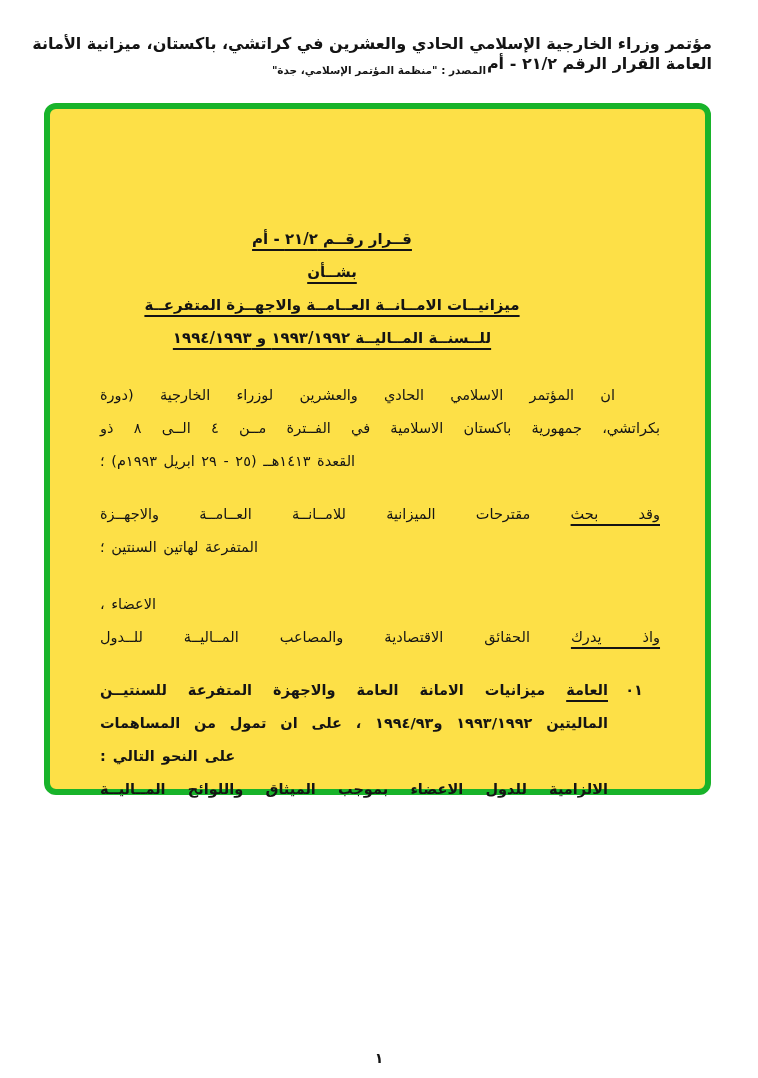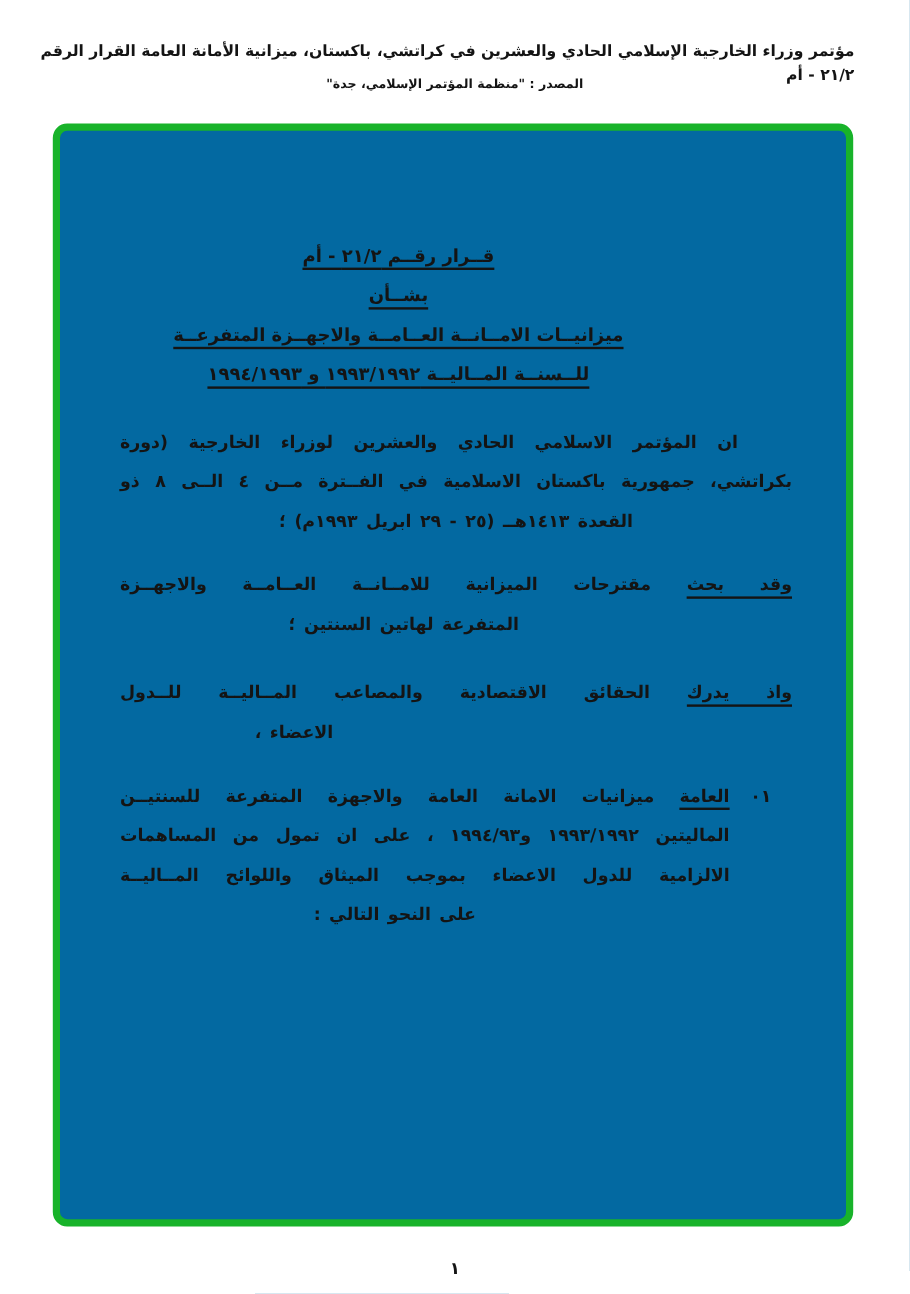--- a/index.html
+++ b/index.html
@@ -4,45 +4,45 @@
 <style>
   html,body{margin:0;padding:0;background:#ffffff;}
   body{
     width:758px;height:1078px;position:relative;overflow:hidden;
     font-family:"DejaVu Sans","Liberation Sans",sans-serif;
     color:#141414;
   }
   .page{position:absolute;inset:0;direction:rtl;}
   .hdr1{
     position:absolute;top:34px;right:46px;left:30px;
-    text-align:right;font-size:13px;font-weight:bold;line-height:20px;
+    text-align:right;font-size:16px;font-weight:bold;line-height:20px;
   }
   .hdr2{
     position:absolute;top:64px;left:0;right:0;
     text-align:center;font-size:10.5px;font-weight:bold;
   }
   .gbox{
-    position:absolute;top:103px;left:44px;width:667px;height:919px;
+    position:absolute;top:103px;left:44px;width:667px;height:692px;
     box-sizing:border-box;border:6px solid #18b32a;border-radius:12px;
-    padding:88px 45px 0 50px;background:#0369a1;
+    padding:114px 45px 0 50px;background:#fde047;
   }
   .title{
     text-align:center;transform:translateX(-48px);
     font-size:15px;font-weight:bold;margin-bottom:24px;
   }
   .tl{line-height:33px;}
   .ul{
     text-decoration:underline;
     text-underline-offset:5px;
     text-decoration-thickness:1.5px;
   }
-  .para{font-size:14.5px;font-weight:bold;}
+  .para{font-size:14.5px;font-weight:normal;}
   .ln{line-height:33px;word-spacing:2px;}
   .jf{text-align:justify;text-align-last:justify;}
-  .ra{text-align:center;}
+  .ra{text-align:left;}
   .mb20{margin-bottom:20px;} .mb12{margin-bottom:12px;} .mb24{margin-bottom:24px;}
   .item{display:flex;font-size:14.5px;font-weight:bold;margin-top:20px;}
   .inum{flex:0 0 52px;text-align:center;line-height:33px;}
   .ibody{flex:1;min-width:0;}
   .pageno{
     position:absolute;bottom:12px;left:0;right:0;
     text-align:center;font-size:14px;font-weight:bold;
   }
 </style>
 </head>
@@ -68,31 +68,31 @@
       <div class="ln ra">القعدة ١٤١٣هــ (٢٥ - ٢٩ ابريل ١٩٩٣م) ؛</div>
     </div>
 
 
     <div class="para mb24">
       <div class="ln jf"><span class="ul">وقد بحث</span><span> مقترحات الميزانية للامــانــة العــامــة والاجهــزة</span></div>
       <div class="ln ra" style="margin-right:87px">المتفرعة لهاتين السنتين ؛</div>
     </div>
 
     <div class="para">
+      <div class="ln ra" style="margin-right:270px">الاعضاء ،</div>
       <div class="ln jf"><span class="ul">واذ يدرك</span><span> الحقائق الاقتصادية والمصاعب المــاليــة للــدول</span></div>
-      <div class="ln ra" style="margin-right:270px">الاعضاء ،</div>
     </div>
 
     <div class="item">
       <div class="inum">٠١</div>
       <div class="ibody">
         <div class="ln jf"><span class="ul">العامة</span><span> ميزانيات الامانة العامة والاجهزة المتفرعة للسنتيــن</span></div>
         <div class="ln jf">الماليتين ١٩٩٣/١٩٩٢ و١٩٩٤/٩٣ ، على ان تمول من المساهمات</div>
+        <div class="ln ra" style="margin-right:50px">على النحو التالي :</div>
         <div class="ln jf">الالزامية للدول الاعضاء بموجب الميثاق واللوائح المــاليــة</div>
-        <div class="ln ra" style="margin-right:50px">على النحو التالي :</div>
       </div>
     </div>
 
   </div>
 
   <div class="pageno">١</div>
 
 </div>
 
 </body></html>

